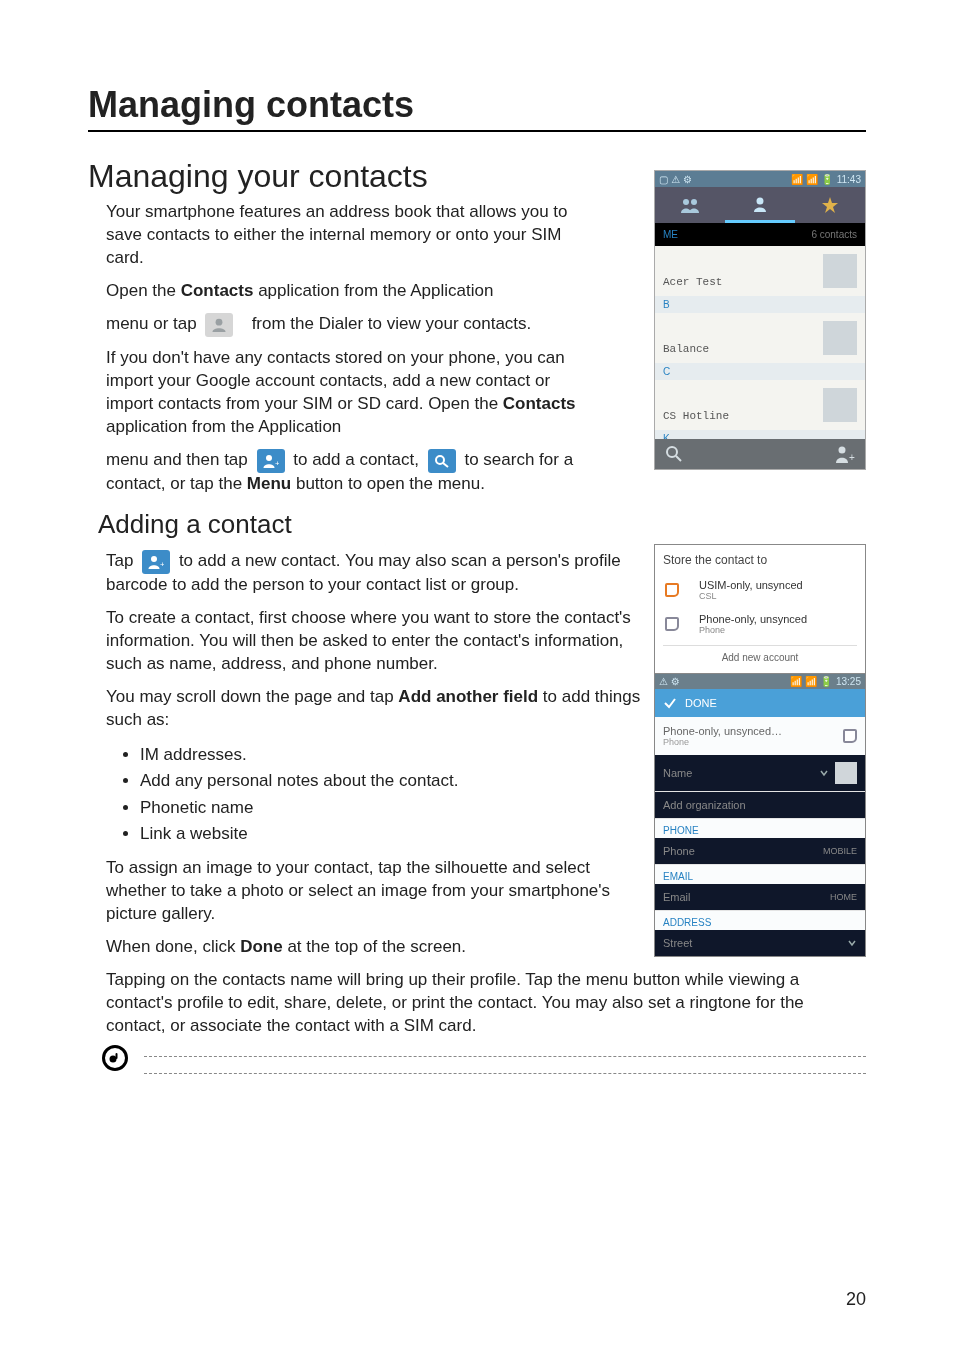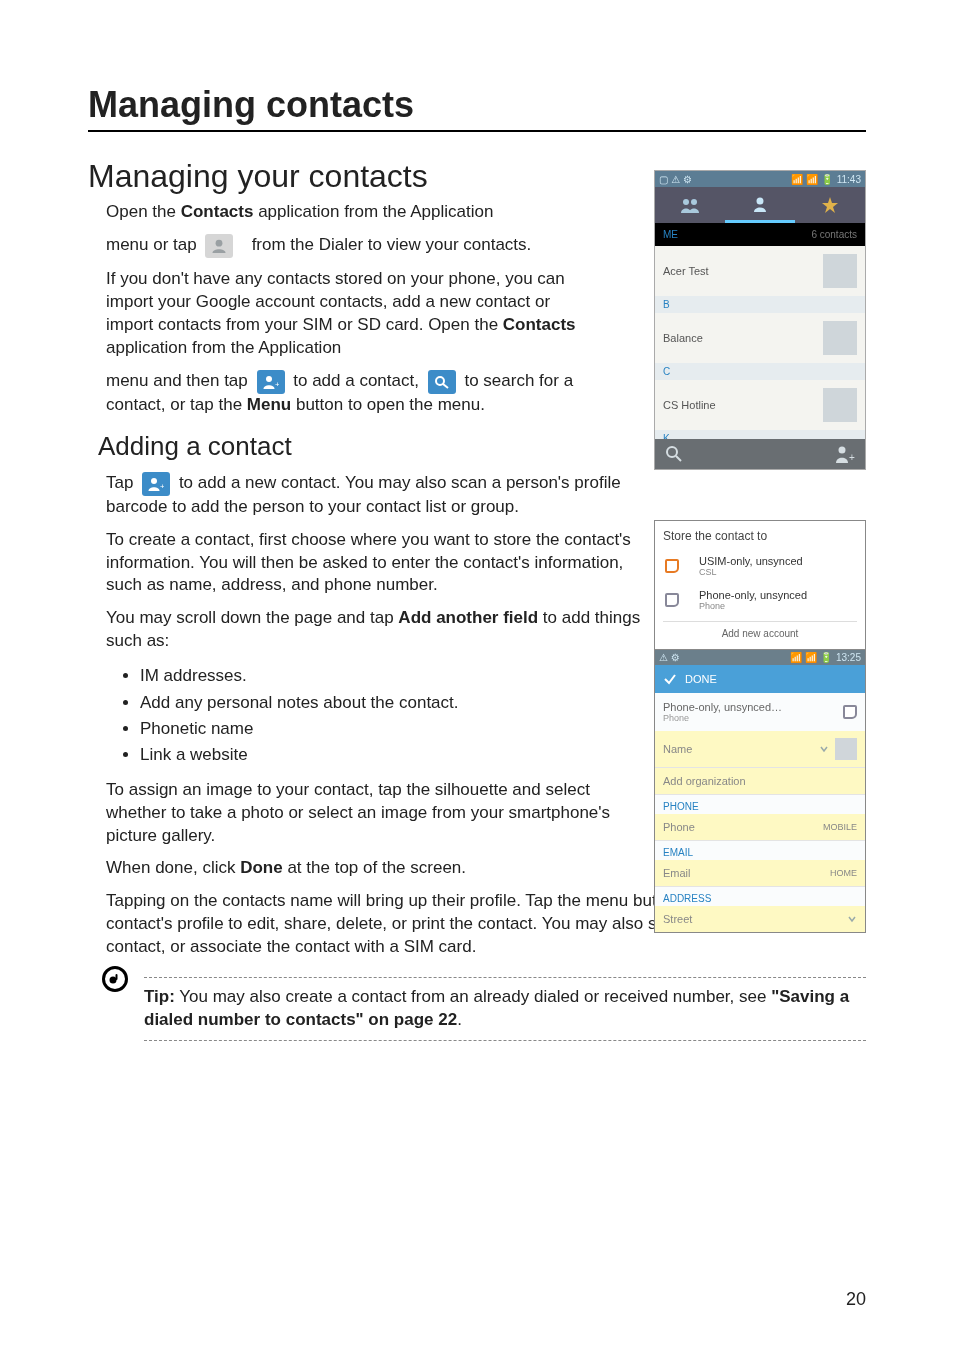--- a/index.html
+++ b/index.html
@@ -88,57 +88,58 @@
     .p1-status {
       height: 16px; background: #5c7d94; color: #cfe6f2;
       display: flex; justify-content: space-between; align-items: center;
       padding: 0 4px; font-size: 10px;
     }
     .p1-tabs { height: 36px; display: flex; background: #556; }
     .p1-tab { flex: 1; display: flex; align-items: center; justify-content: center; }
     .p1-tab.active { border-bottom: 3px solid #6cf; }
     .p1-meta { display: flex; justify-content: space-between; padding: 6px 8px; color: #2782c2; font-size: 10px; background:#000000;}
     .p1-meta .count { color: #777; text-align: right; }
-    .p1-row { display: flex; align-items: center; padding: 8px 8px; color: #555; }
+    .p1-row { display: flex; align-items: flex-end; padding: 8px 8px; color: #555; font-family: Liberation Mono, monospace; }
     .p1-row .av { width: 34px; height: 34px; background: #cfd6da; margin-left: auto; position: relative; }
     .p1-hdr { padding: 3px 8px; color: #2782c2; font-size: 10px; background: #e6ecef; }
     .p1-bottom { position: absolute; bottom: 0; left: 0; right: 0; height: 30px; background: #696e72; display: flex; align-items: center; justify-content: space-between; padding: 0 10px; }
     
     .rightStack {
       position: absolute;
-      top: 520px;
+      top: 544px;
       right: 88px;
       width: 212px;
       border: 1px solid #888;
       background: #fff;
     }
     .dlg { padding: 8px; }
     .dlg-title { font-size: 12px; color: #444; padding-bottom: 6px; }
     .dlg-opt { display: flex; align-items: center; gap: 20px; padding: 6px 2px; font-size: 11px; color: #333; }
     .dlg-opt .sub { display: block; font-size: 9px; color: #888; }
     .sim1 { width: 14px; height: 14px; background: #fff; border: 2px solid #e77a23; border-radius: 2px 2px 5px 2px; }
     .sim2 { width: 14px; height: 14px; background: #fff; border: 2px solid #889; border-radius: 2px 2px 5px 2px; }
     .dlg-add { text-align: center; font-size: 10px; color: #666; padding: 6px 0 2px 0; border-top: 1px solid #ddd; margin-top: 4px;}
     .phone2 { border-top: 1px solid #888; background: #f4f4f0; }
     .p2-status { height: 15px; background: #6b7f8b; color: #cfe6f2; display: flex; justify-content: space-between; align-items: center; padding: 0 4px; font-size: 10px; }
     .p2-done { height: 28px; background: #4aa0d8; color: #fff; display: flex; align-items: center; gap: 8px; padding: 0 8px; font-size: 11px; }
-    .p2-field { display: flex; align-items: center; padding: 7px 8px; font-size: 11px; color: #888; border-bottom: 1px solid #e4e4e4; background: #fef9c3; justify-content: space-between;}
+    .p2-field { display: flex; align-items: center; padding: 7px 8px; font-size: 11px; color: #888; border-bottom: 1px solid #e4e4e4; background: #0f172a; justify-content: space-between;}
     .p2-label { padding: 6px 8px 2px 8px; font-size: 10px; color: #2782c2; background:#fafcfd;}
     .p2-field .type { font-size: 9px; color: #888; padding-left: 8px; }
     .p2-top-src { padding: 8px; font-size: 11px; color: #666; background: #fafcfd; display:flex; justify-content:space-between; align-items:center;}
     .tiny-av { width: 22px; height: 22px; background: #d0d6da; position: relative;}
   </style>
 </head>
 <body>
 
 <div class="chapter-title">Managing contacts</div>
 
 <div class="h1">Managing your contacts</div>
 
 <div class="content-col">
+  <p class="body-text narrow">Your smartphone features an address book that allows you to save contacts to either the internal memory or onto your SIM card.</p>
 
   <p class="body-text narrow">
     <span>Open the </span><span class="bold">Contacts</span><span> application from the Application</span>
   </p>
 
   <p class="body-text narrow">
     <span>menu or tap</span>
     <span class="inline-icon">
       <svg width="16" height="14" viewBox="0 0 16 14">
           <circle cx="8" cy="4.2" r="3.4" fill="#9aa0a3"></circle>
@@ -208,23 +209,20 @@
 
   <p class="body-text">Tapping on the contacts name will bring up their profile. Tap the menu button while viewing a contact's profile to edit, share, delete, or print the contact. You may also set a ringtone for the contact, or associate the contact with a SIM card.</p>
 
   <div class="tip-box">
     <div class="tip-badge">
       <svg width="14" height="14" viewBox="0 0 14 14">
           <circle cx="5" cy="8" r="3.5" fill="#000"></circle>
           <rect x="7.5" y="2" width="2" height="6" rx="1" fill="#000"></rect>
         </svg>
     </div>
-    <p class="body-text" style="margin:0">
-      <span class="bold">Tip:</span><span> You may also create a contact from an already dialed or received number, see </span><span class="bold">"Saving a dialed number to contacts" on page 22</span>.
-    </p>
   </div>
 </div>
 
 <div class="page-num">20</div>
 
 <div class="phone1">
   <div class="p1-status">
     <span>▢ ⚠ ⚙</span>
     <span>📶 📶 🔋 11:43</span>
   </div>

